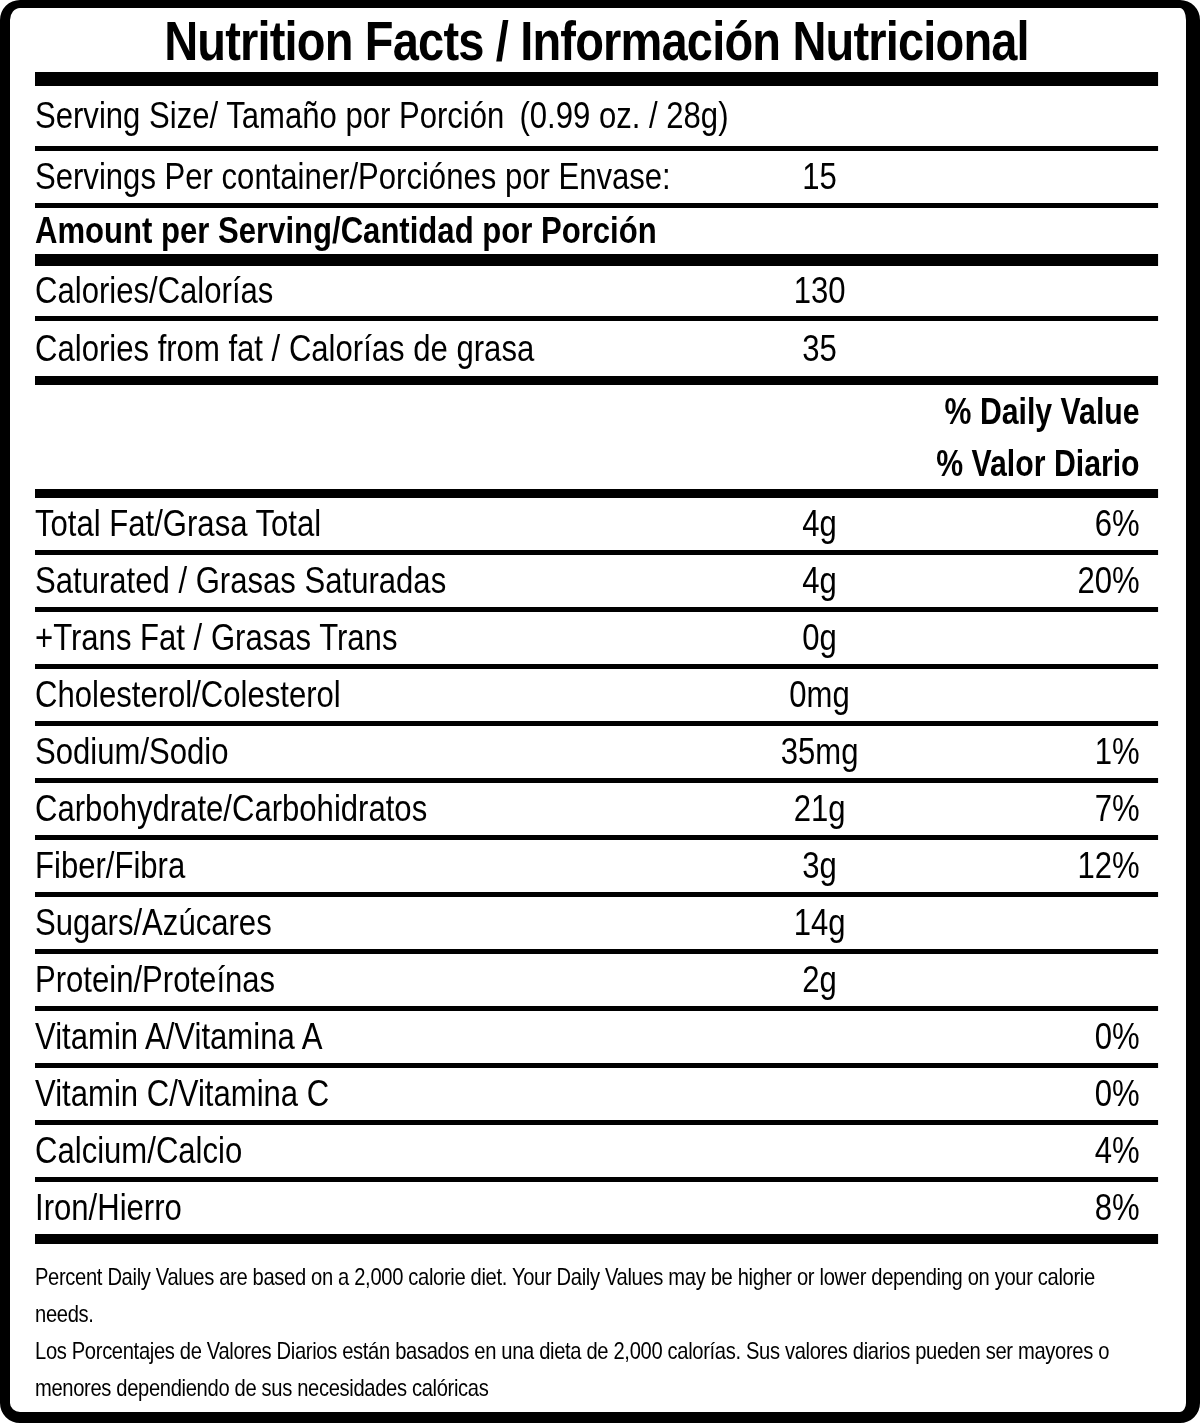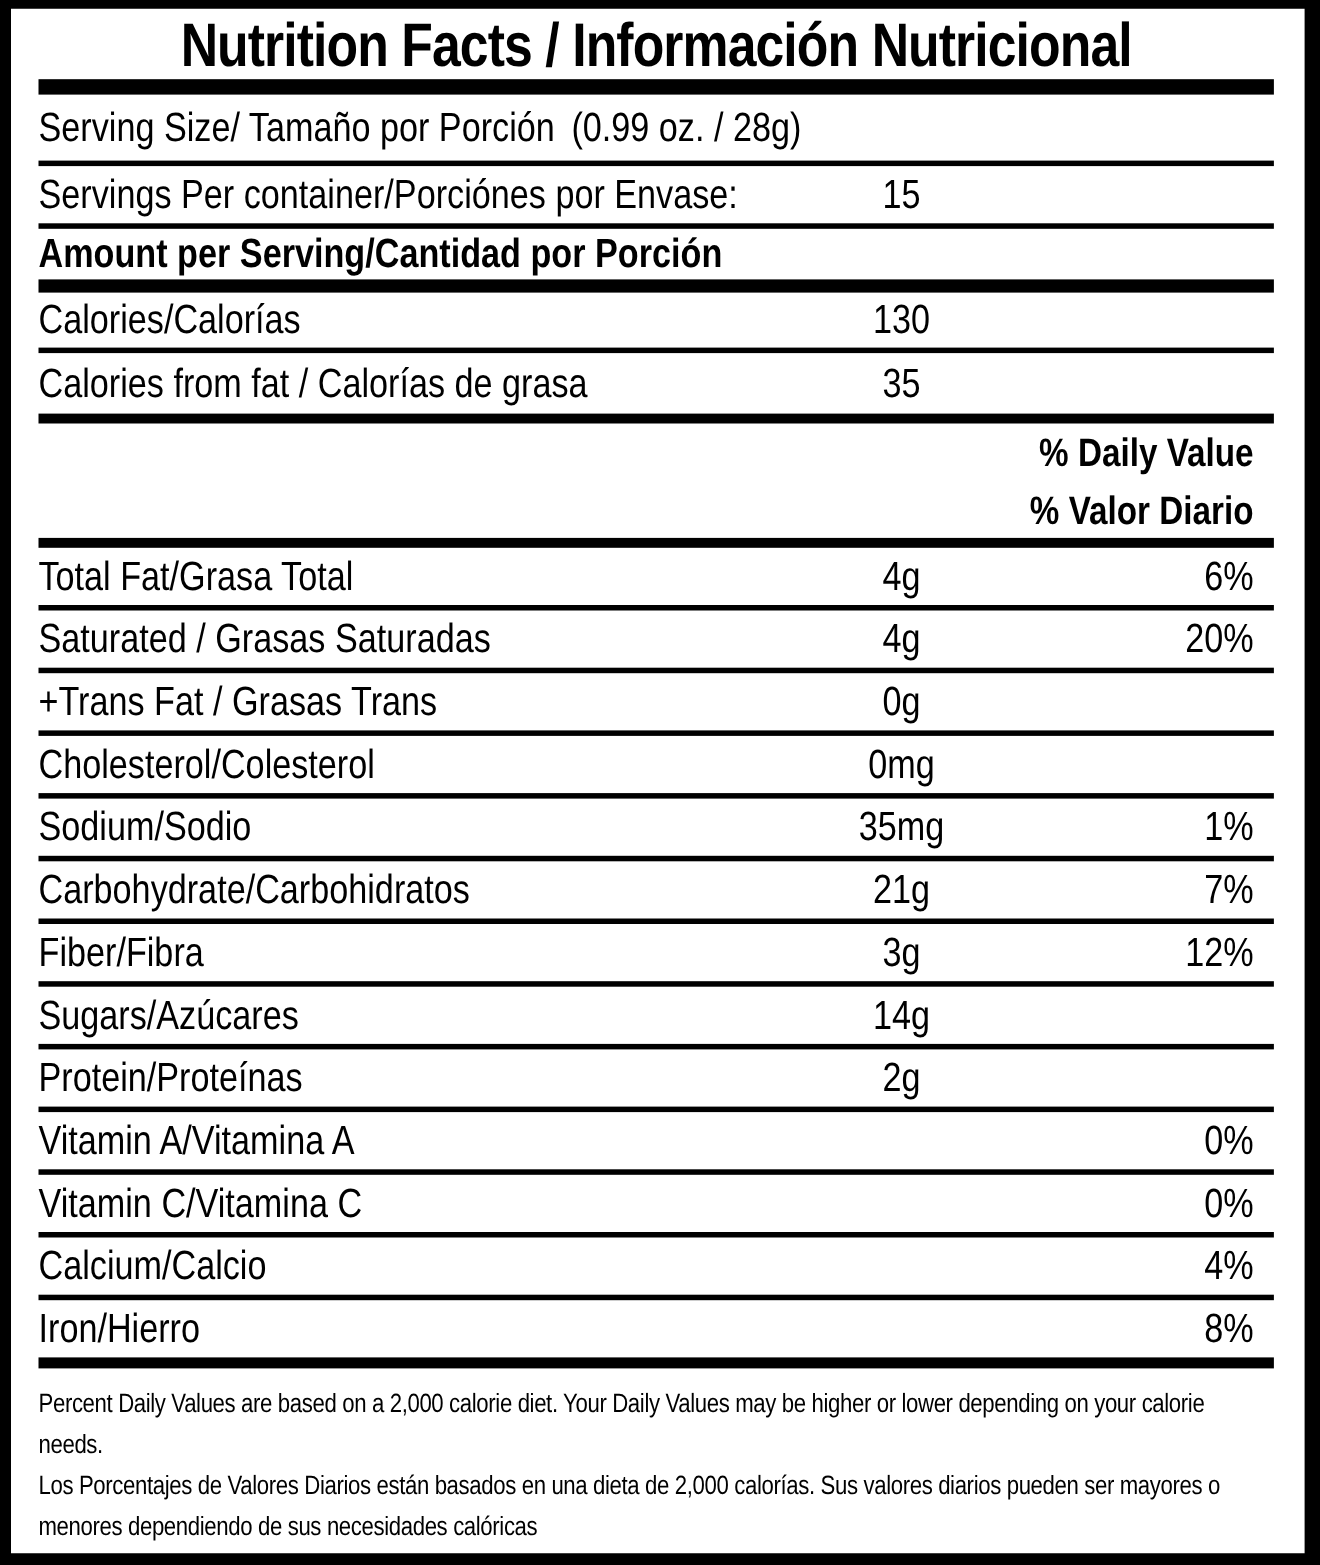--- a/index.html
+++ b/index.html
@@ -15,20 +15,21 @@
   }
   .sheet {
     box-sizing: border-box;
     width: 1200px;
     height: 1423px;
     background: #ffffff;
     border-style: solid;
     border-color: #000000;
     border-width: 8px 14px 11px 10px;
     overflow: hidden;
+    border-radius: 20px;
   }
   .inner {
     box-sizing: border-box;
     height: 100%;
     padding-left: 25px;
     padding-right: 28px;
   }
   
   .condense {
     width: 1337px;

